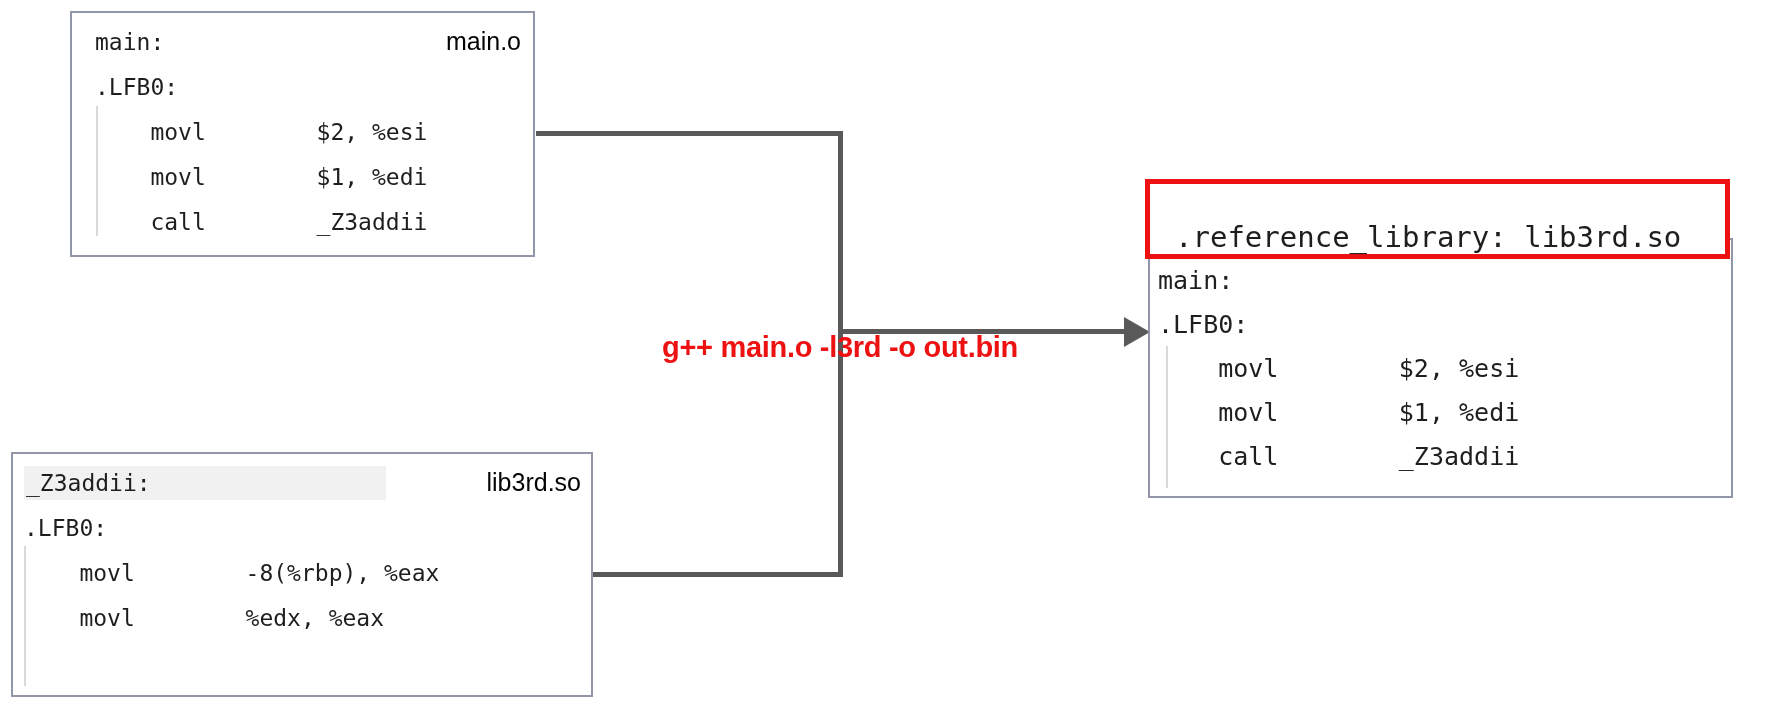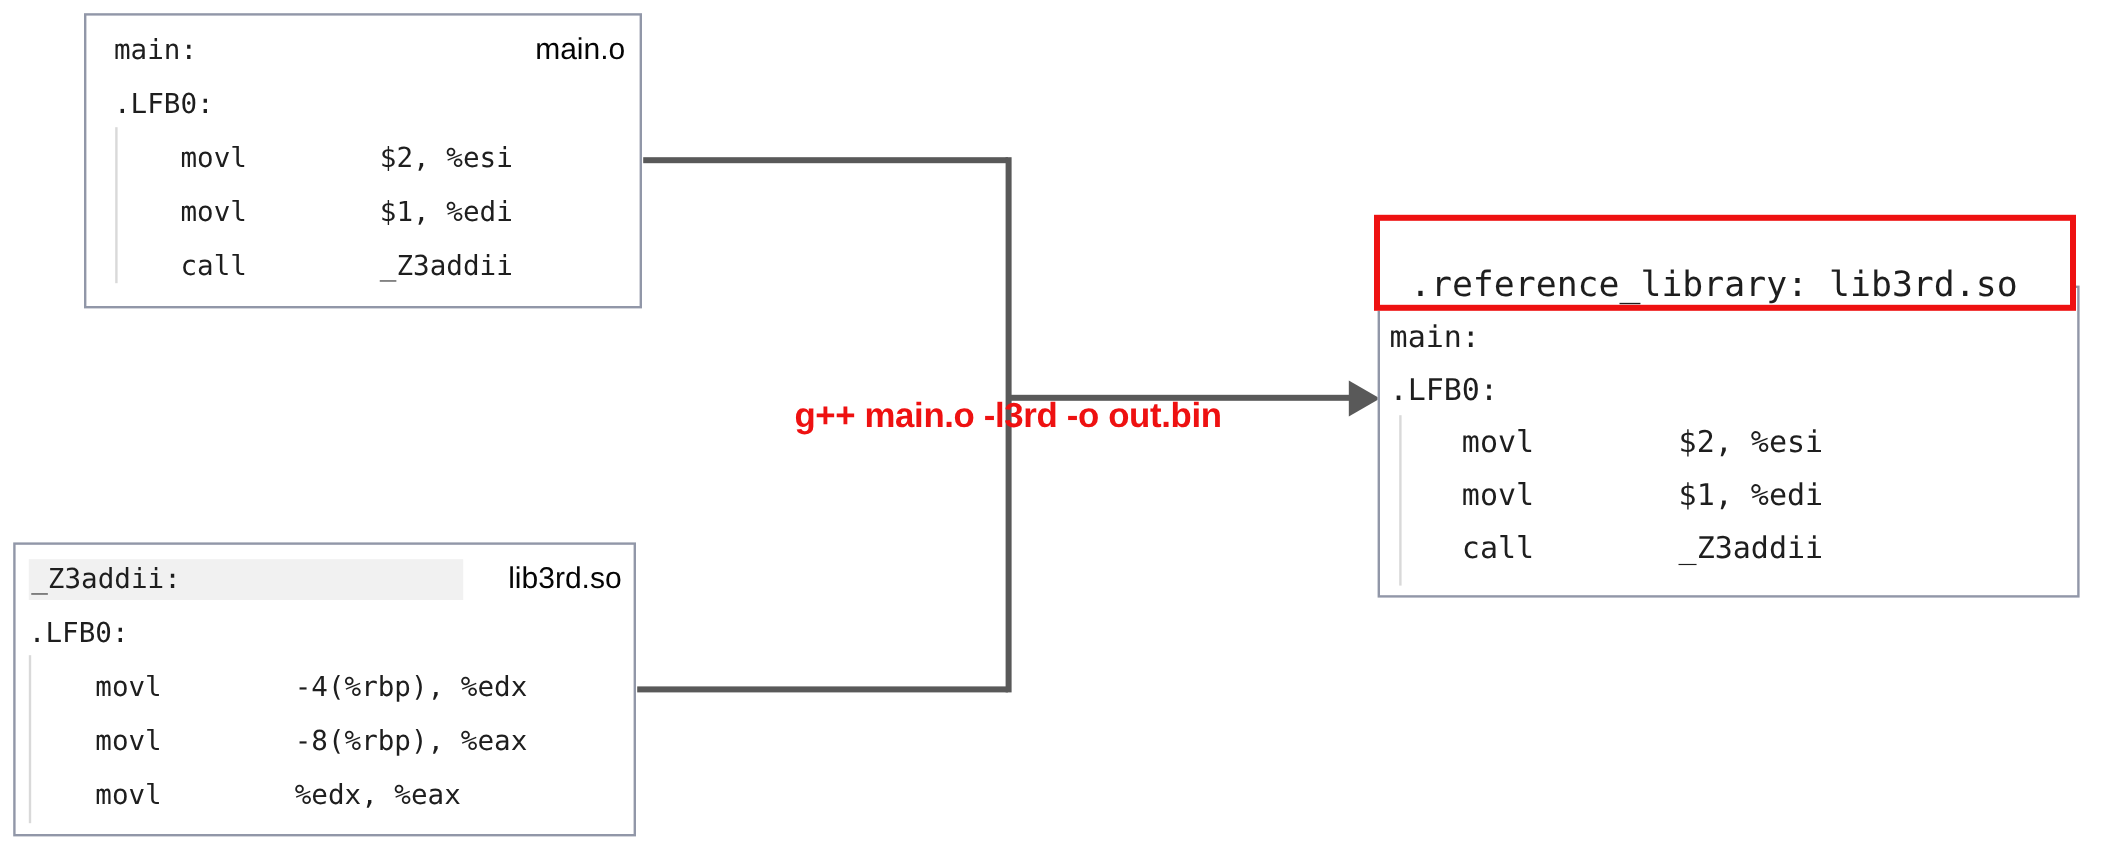--- a/index.html
+++ b/index.html
@@ -9,21 +9,21 @@
     font-family:"DejaVu Sans Mono","Liberation Mono",monospace;
   }
 
   
   .codebox {
     position:absolute; box-sizing:border-box;
     background:#ffffff; border:2px solid #9197a8;
     color:#1e1e1e;
   }
   .box-main { left:70px;  top:11px;  width:465px; height:246px; padding:6px 12px 0 23px; font-size:23px; }
-  .box-lib  { left:11px;  top:452px; width:519px; height:245px; padding:6px 10px 0 11px; font-size:23px; }
+  .box-lib  { left:11px;  top:452px; width:582px; height:245px; padding:6px 10px 0 11px; font-size:23px; }
   .box-out  { left:1148px; top:238px; width:585px; height:260px; padding:18px 8px 0 8px;  font-size:25px; }
 
   .box-main .line, .box-lib .line { height:45px; }
   .box-out  .line { height:44px; }
   .line { display:flex; align-items:center; white-space:pre;text-align:center; }
   .line-first { justify-content:space-between; }
   .code { white-space:pre; }
   .sym-hl { background:#f1f1f1; padding:4px 235px 4px 2px; }
 
   .boxlabel {
@@ -86,21 +86,20 @@
     <div class="line"><span class="code">    call        _Z3addii</span></div>
   </div>
   <div class="indent-guide guide-main"></div>
 
   <div class="codebox box-lib">
     <div class="line line-first">
       <span class="code sym-hl">_Z3addii:</span>
       <span class="boxlabel">lib3rd.so</span>
     </div>
     <div class="line"><span class="code">.LFB0:</span></div>
-    <div class="line"><span class="code">    movl        -4(%rbp), %edx</span></div>
     <div class="line"><span class="code">    movl        -8(%rbp), %eax</span></div>
     <div class="line"><span class="code">    movl        %edx, %eax</span></div>
   </div>
   <div class="indent-guide guide-lib"></div>
 
   <div class="banner">
     <span class="code">.reference_library: lib3rd.so</span>
   </div>
 
   <div class="codebox box-out">

